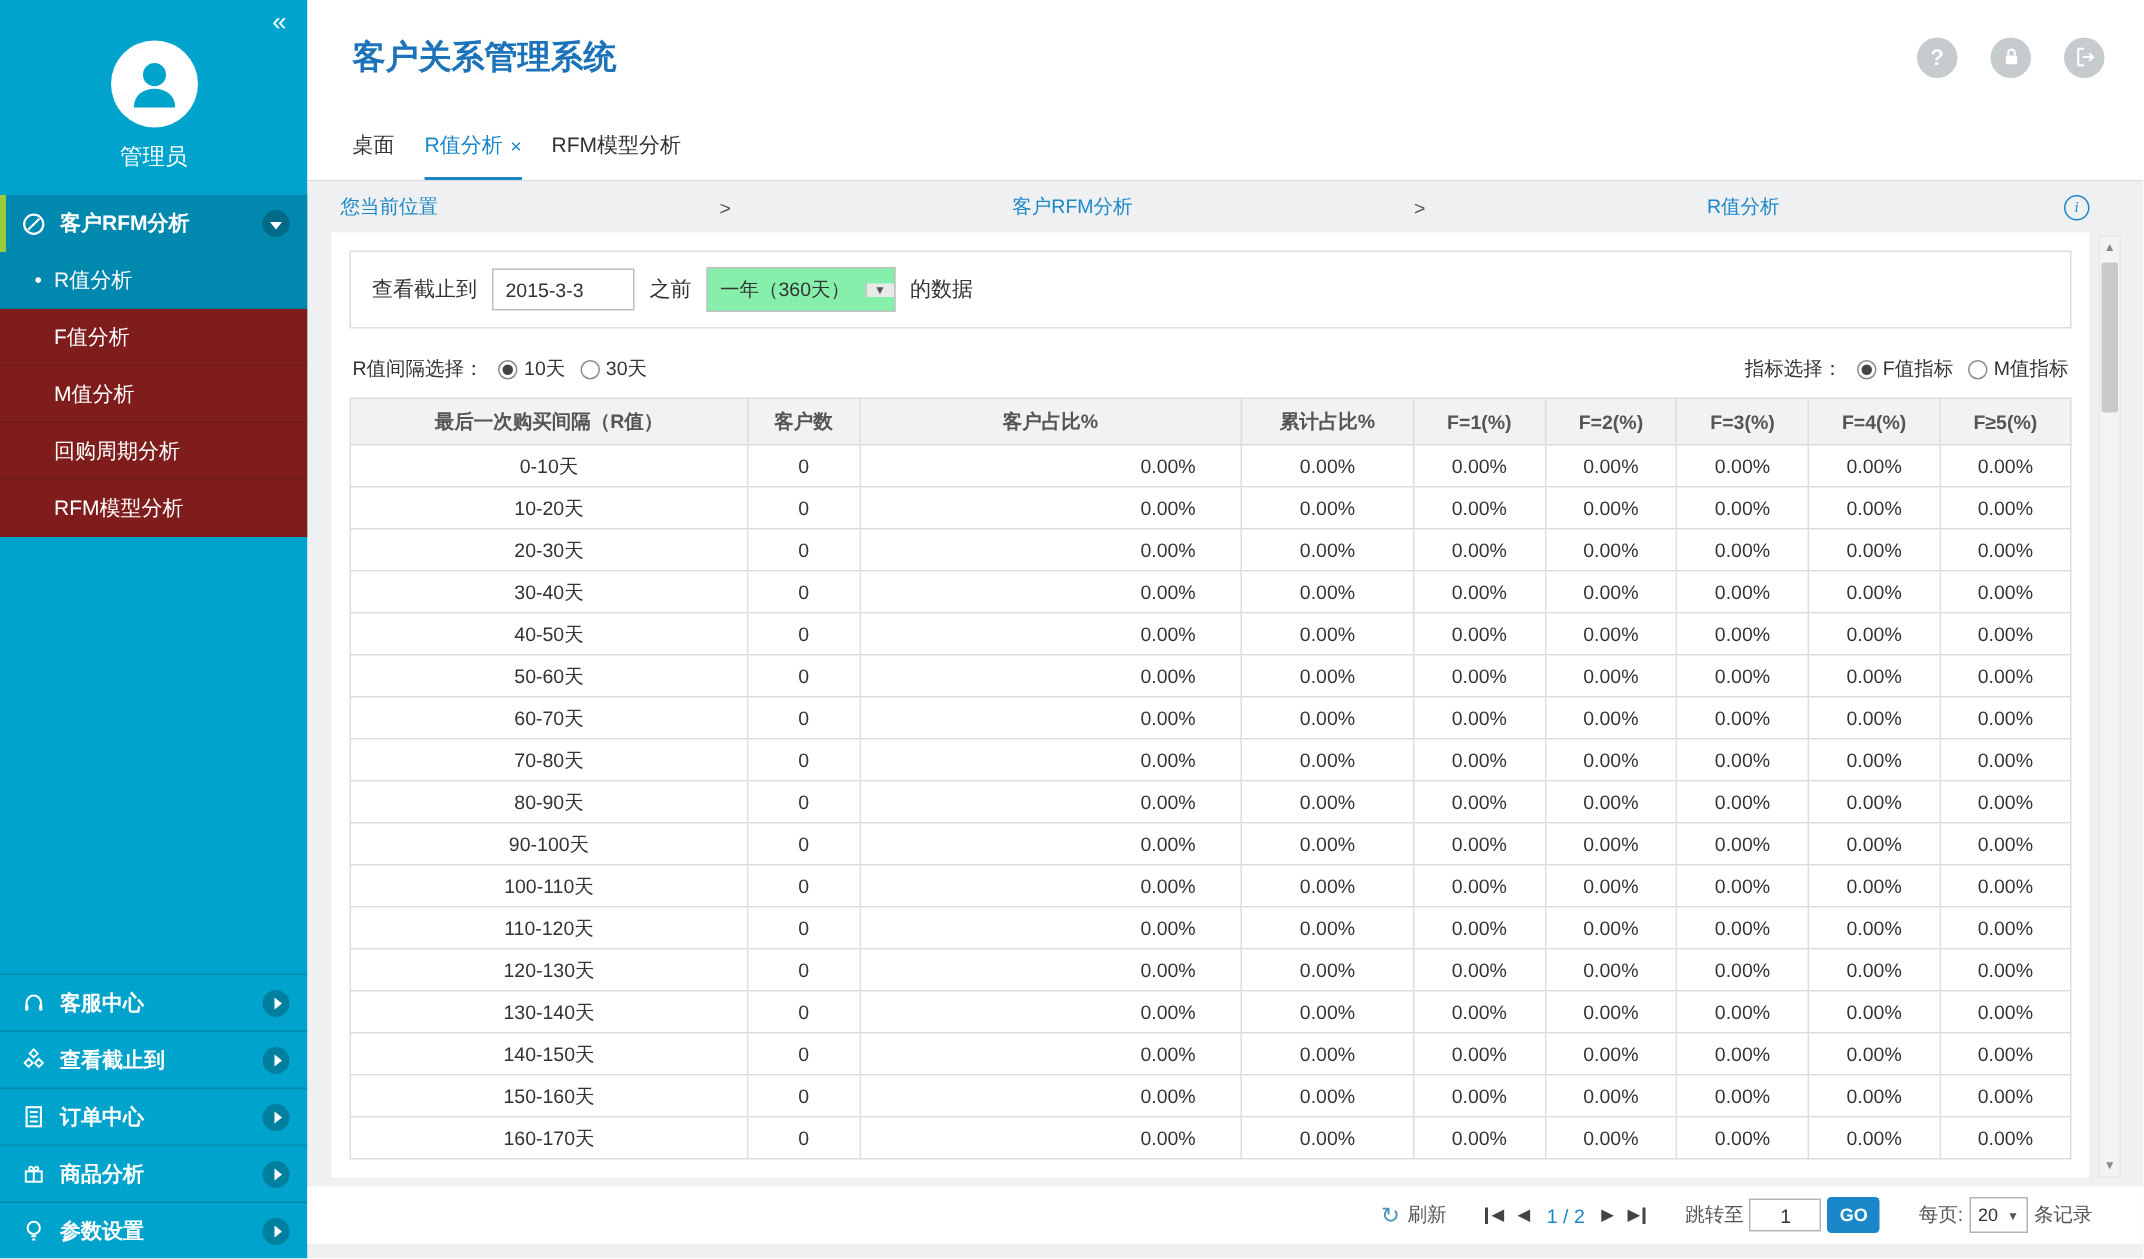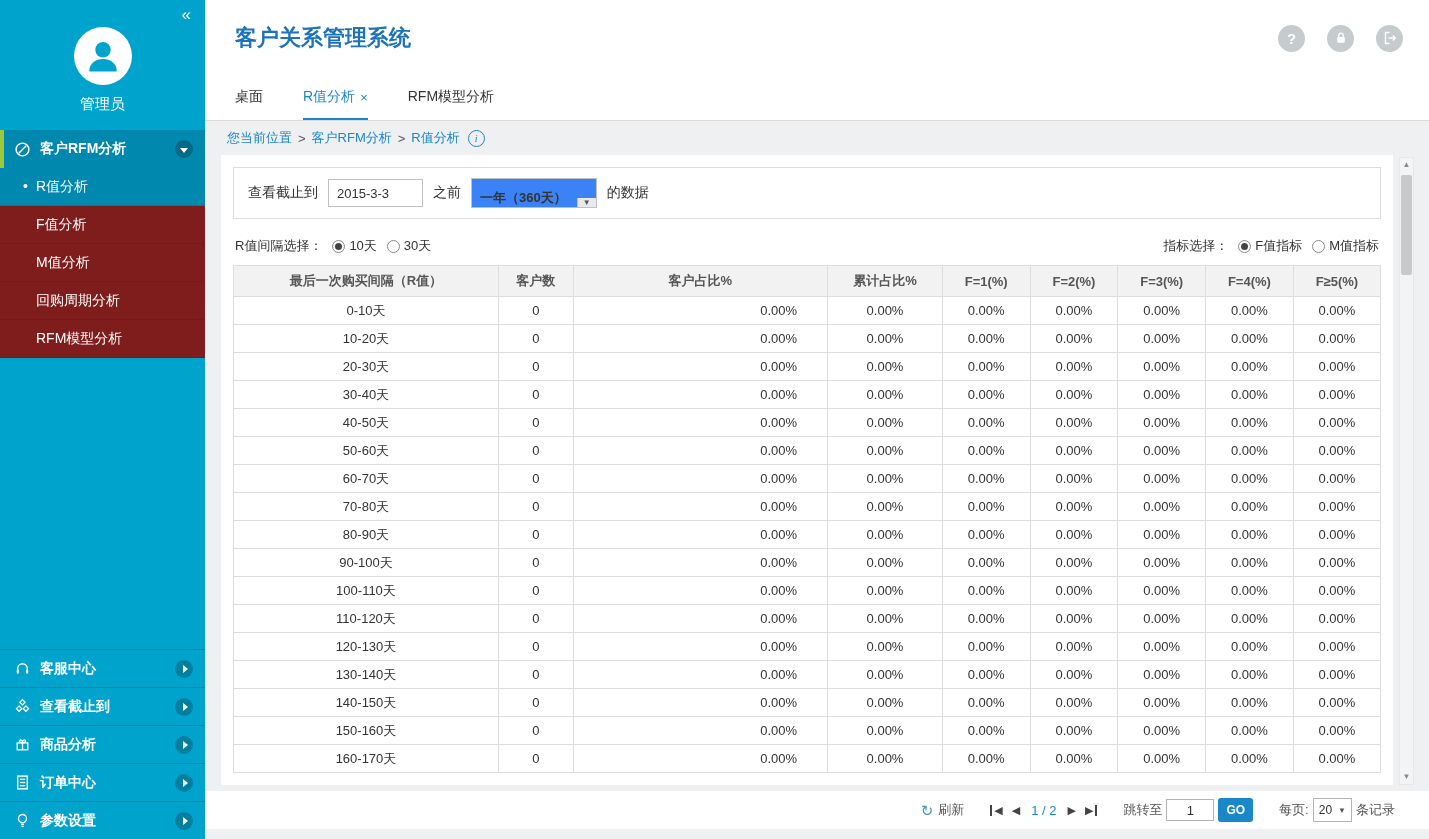--- a/index.html
+++ b/index.html
@@ -27,35 +27,35 @@
   .bottom-item{height:37px;display:flex;align-items:center;padding:0 12px 0 14px;font-size:14px;font-weight:bold;border-top:1px solid rgba(0,0,0,.15);cursor:pointer;}
 
   
   .main{flex:1;display:flex;flex-direction:column;min-width:0;}
   header{height:76px;background:#fff;display:flex;align-items:center;padding:0 26px 0 30px;}
   h1{font-size:22px;color:#1d73ba;margin:0;flex:1;font-weight:bold;}
   .hicons{display:flex;gap:22px;}
   .hicon{width:27px;height:27px;border-radius:50%;background:#c6cbce;display:flex;align-items:center;justify-content:center;color:#fff;font-weight:bold;font-size:15px;cursor:pointer;}
   .hicon svg{width:16px;height:16px;}
 
-  .tabbar{height:44px;background:#fff;border-bottom:1px solid #dcdcdc;display:flex;padding-left:30px;gap:40px;}
+  .tabbar{height:44px;background:#fff;border-bottom:1px solid #dcdcdc;display:flex;padding-left:30px;gap:20px;}
   .tab{display:flex;align-items:center;font-size:14px;color:#333;cursor:pointer;border-bottom:2px solid transparent;}
   .tab.active{color:#1a87c9;border-bottom-color:#1a87c9;}
   .tclose{margin-left:5px;font-size:13px;}
 
   .content{flex:1;background:#eef0f1;padding:0 36px 0 16px;position:relative;display:flex;flex-direction:column;min-height:0;}
-  .breadcrumb{height:34px;display:flex;align-items:center;font-size:13px;color:#1a87c9;gap:6px;padding-left:6px;}
+  .breadcrumb{height:34px;display:flex;align-items:center;font-size:13px;color:#1a87c9;gap:6px;padding-left:6px;justify-content:space-between;}
   .bc-sep{color:#555;}
   .bc-link{cursor:pointer;text-decoration:none;color:#1a87c9;}
   .info-i{width:15px;height:15px;border:1px solid #1a87c9;border-radius:50%;display:inline-flex;align-items:center;justify-content:center;font-size:10px;font-style:italic;font-family:"Liberation Serif",serif;margin-left:2px;cursor:pointer;}
 
   .panel{flex:1;background:#fff;overflow:hidden;padding:12px 12px 0;min-height:0;}
   .filterbox{border:1px solid #ddd;height:50px;display:flex;align-items:center;gap:10px;padding:0 14px;font-size:14px;color:#333;margin-bottom:10px;}
   .date-input{width:95px;height:28px;border:1px solid #c0c0c0;font-size:13px;padding:0 8px;box-sizing:border-box;font-family:inherit;color:#333;}
-  .fselect{height:28px;border:1px solid #c0c0c0;display:flex;align-items:flex-end;font-size:13px;cursor:pointer;background:#3b82f6;font-weight:bold;}
+  .fselect{height:28px;border:1px solid #c0c0c0;display:flex;align-items:center;font-size:13px;cursor:pointer;background:#86efac;}
   .fselect .fsel-val{display:flex;align-items:center;padding:0 10px 0 8px;}
   .caret-box{width:18px;background:#e9e9e9;border-left:1px solid #c0c0c0;display:flex;align-items:center;justify-content:center;font-size:8px;color:#555;}
 
   .optrow{display:flex;justify-content:space-between;align-items:center;font-size:13px;color:#333;margin:18px 2px 10px;}
   .optleft,.optright{display:flex;align-items:center;gap:10px;}
   .radio-opt{display:inline-flex;align-items:center;gap:4px;cursor:pointer;}
   .radio{width:13px;height:13px;border:1px solid #8a8a8a;border-radius:50%;background:#fff;display:inline-flex;align-items:center;justify-content:center;box-sizing:border-box;}
   .radio.checked::after{content:"";width:7px;height:7px;border-radius:50%;background:#444;}
 
   .grid{width:100%;border-collapse:collapse;table-layout:fixed;font-size:13px;}
@@ -140,41 +140,41 @@
             <path d="M11.2 7.5 13.7 10l-2.5 2.5L8.7 10z"></path>
           </svg>
       </span>
       <span class="mlabel">查看截止到</span>
       <span class="arrow-btn">
           <i class="tri-r"></i>
         </span>
     </div>
     <div class="bottom-item">
       <span class="micon">
-        <svg viewBox="0 0 16 16" fill="none" stroke="#fff" stroke-width="1.2">
-            <rect x="3" y="6.5" width="10" height="6.5"></rect>
-            <line x1="8" y1="6.5" x2="8" y2="13"></line>
-            <path d="M8 6.5C6 6.5 4.4 5 5.4 4c1-1 2.6 0 2.6 2.5C8 4 9.6 3 10.6 4c1 1-.6 2.5-2.6 2.5z"></path>
-          </svg>
-      </span>
-      <span class="mlabel">商品分析</span>
-      <span class="arrow-btn">
-          <i class="tri-r"></i>
-        </span>
-    </div>
-    <div class="bottom-item">
-      <span class="micon">
         <svg viewBox="0 0 16 16" fill="none" stroke="#fff" stroke-width="1.3">
             <rect x="3.5" y="2" width="9" height="12"></rect>
             <line x1="5.5" y1="5" x2="10.5" y2="5"></line>
             <line x1="5.5" y1="8" x2="10.5" y2="8"></line>
             <line x1="5.5" y1="11" x2="10.5" y2="11"></line>
           </svg>
       </span>
       <span class="mlabel">订单中心</span>
+      <span class="arrow-btn">
+          <i class="tri-r"></i>
+        </span>
+    </div>
+    <div class="bottom-item">
+      <span class="micon">
+        <svg viewBox="0 0 16 16" fill="none" stroke="#fff" stroke-width="1.2">
+            <rect x="3" y="6.5" width="10" height="6.5"></rect>
+            <line x1="8" y1="6.5" x2="8" y2="13"></line>
+            <path d="M8 6.5C6 6.5 4.4 5 5.4 4c1-1 2.6 0 2.6 2.5C8 4 9.6 3 10.6 4c1 1-.6 2.5-2.6 2.5z"></path>
+          </svg>
+      </span>
+      <span class="mlabel">商品分析</span>
       <span class="arrow-btn">
           <i class="tri-r"></i>
         </span>
     </div>
     <div class="bottom-item">
       <span class="micon">
         <svg viewBox="0 0 16 16" fill="none" stroke="#fff" stroke-width="1.3">
             <circle cx="8" cy="6.2" r="3.8"></circle>
             <line x1="6.5" y1="11.5" x2="9.5" y2="11.5"></line>
             <line x1="7" y1="13.5" x2="9" y2="13.5"></line>

